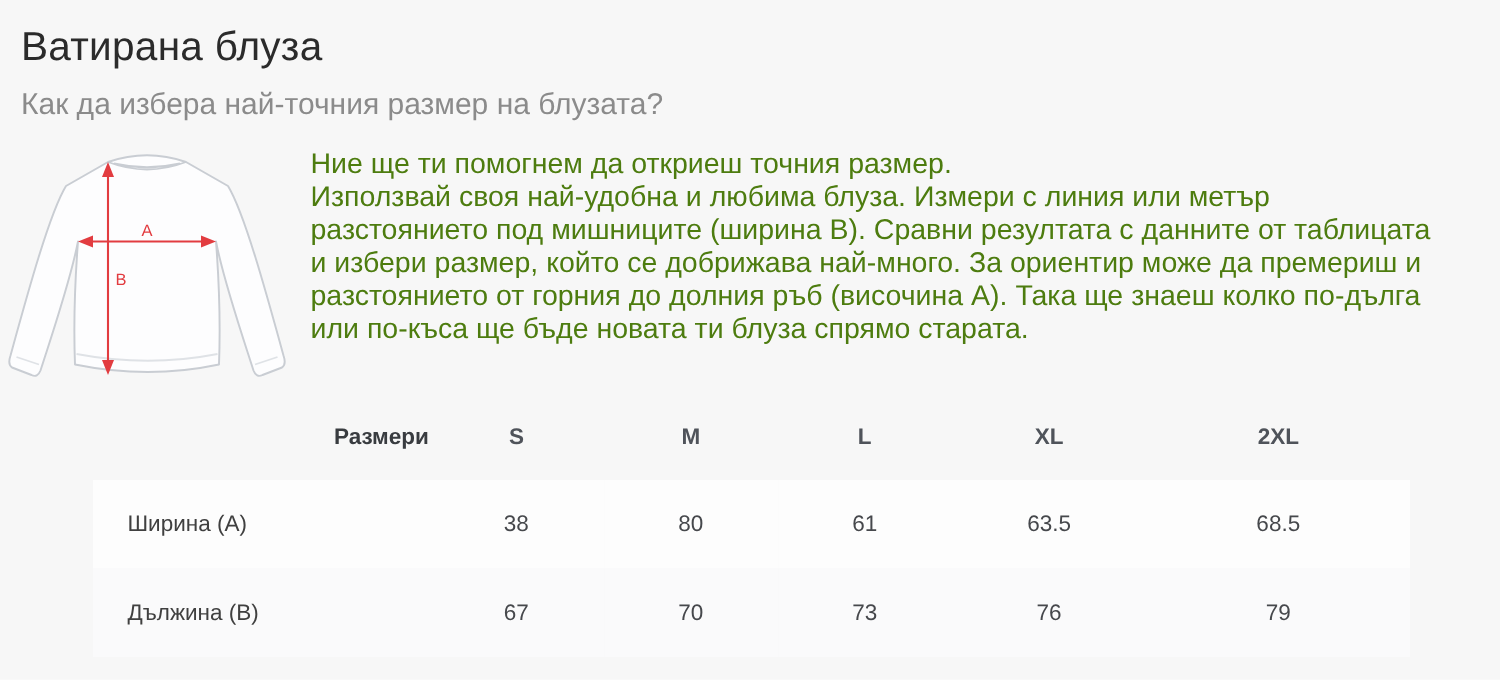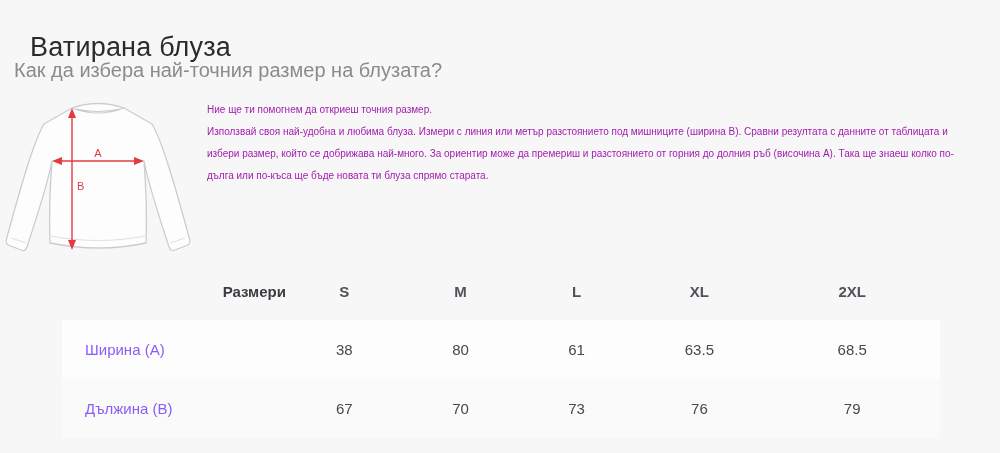--- a/index.html
+++ b/index.html
@@ -8,21 +8,21 @@
     width: 1000px;
     height: 453px;
     background: #f7f7f7;
     font-family: "Liberation Sans", sans-serif;
     overflow: hidden;
   }
   .title {
     position: absolute;
     left: 14px;
     top: 16px;
-    margin: 16px;
+    margin: 0;
     font-size: 27px;
     font-weight: 400;
     color: #2b2b2b;
     letter-spacing: 0.2px;
   }
   .subtitle {
     position: absolute;
     left: 14px;
     top: 59px;
     margin: 0;
@@ -33,23 +33,23 @@
   .diagram {
     position: absolute;
     left: 3px;
     top: 97px;
   }
   .intro {
     position: absolute;
     left: 207px;
     top: 99px;
     width: 762px;
-    font-size: 10px;
+    font-size: 19px;
     line-height: 22px;
-    color: #a21caf;
+    color: #4d7c0f;
   }
   .intro p { margin: 0; }
   .intro p.second { }
   .size-table {
     position: absolute;
     left: 62px;
     top: 262px;
     width: 878px;
     border-collapse: collapse;
     table-layout: fixed;
@@ -69,21 +69,21 @@
   }
   .size-table td {
     height: 59px;
     text-align: center;
     color: #46484c;
     padding: 0;
   }
   .size-table td.row-label {
     text-align: left;
     padding-left: 23px;
-    color: #8b5cf6;
+    color: #404040;
   }
   .size-table tbody tr.row-a { background: #fdfdfd; }
   .size-table tbody tr.row-b { background: #fafafb; }
 </style>
 </head>
 <body>
 
 <div class="page">
 
   <h1 class="title">Ватирана блуза</h1>

